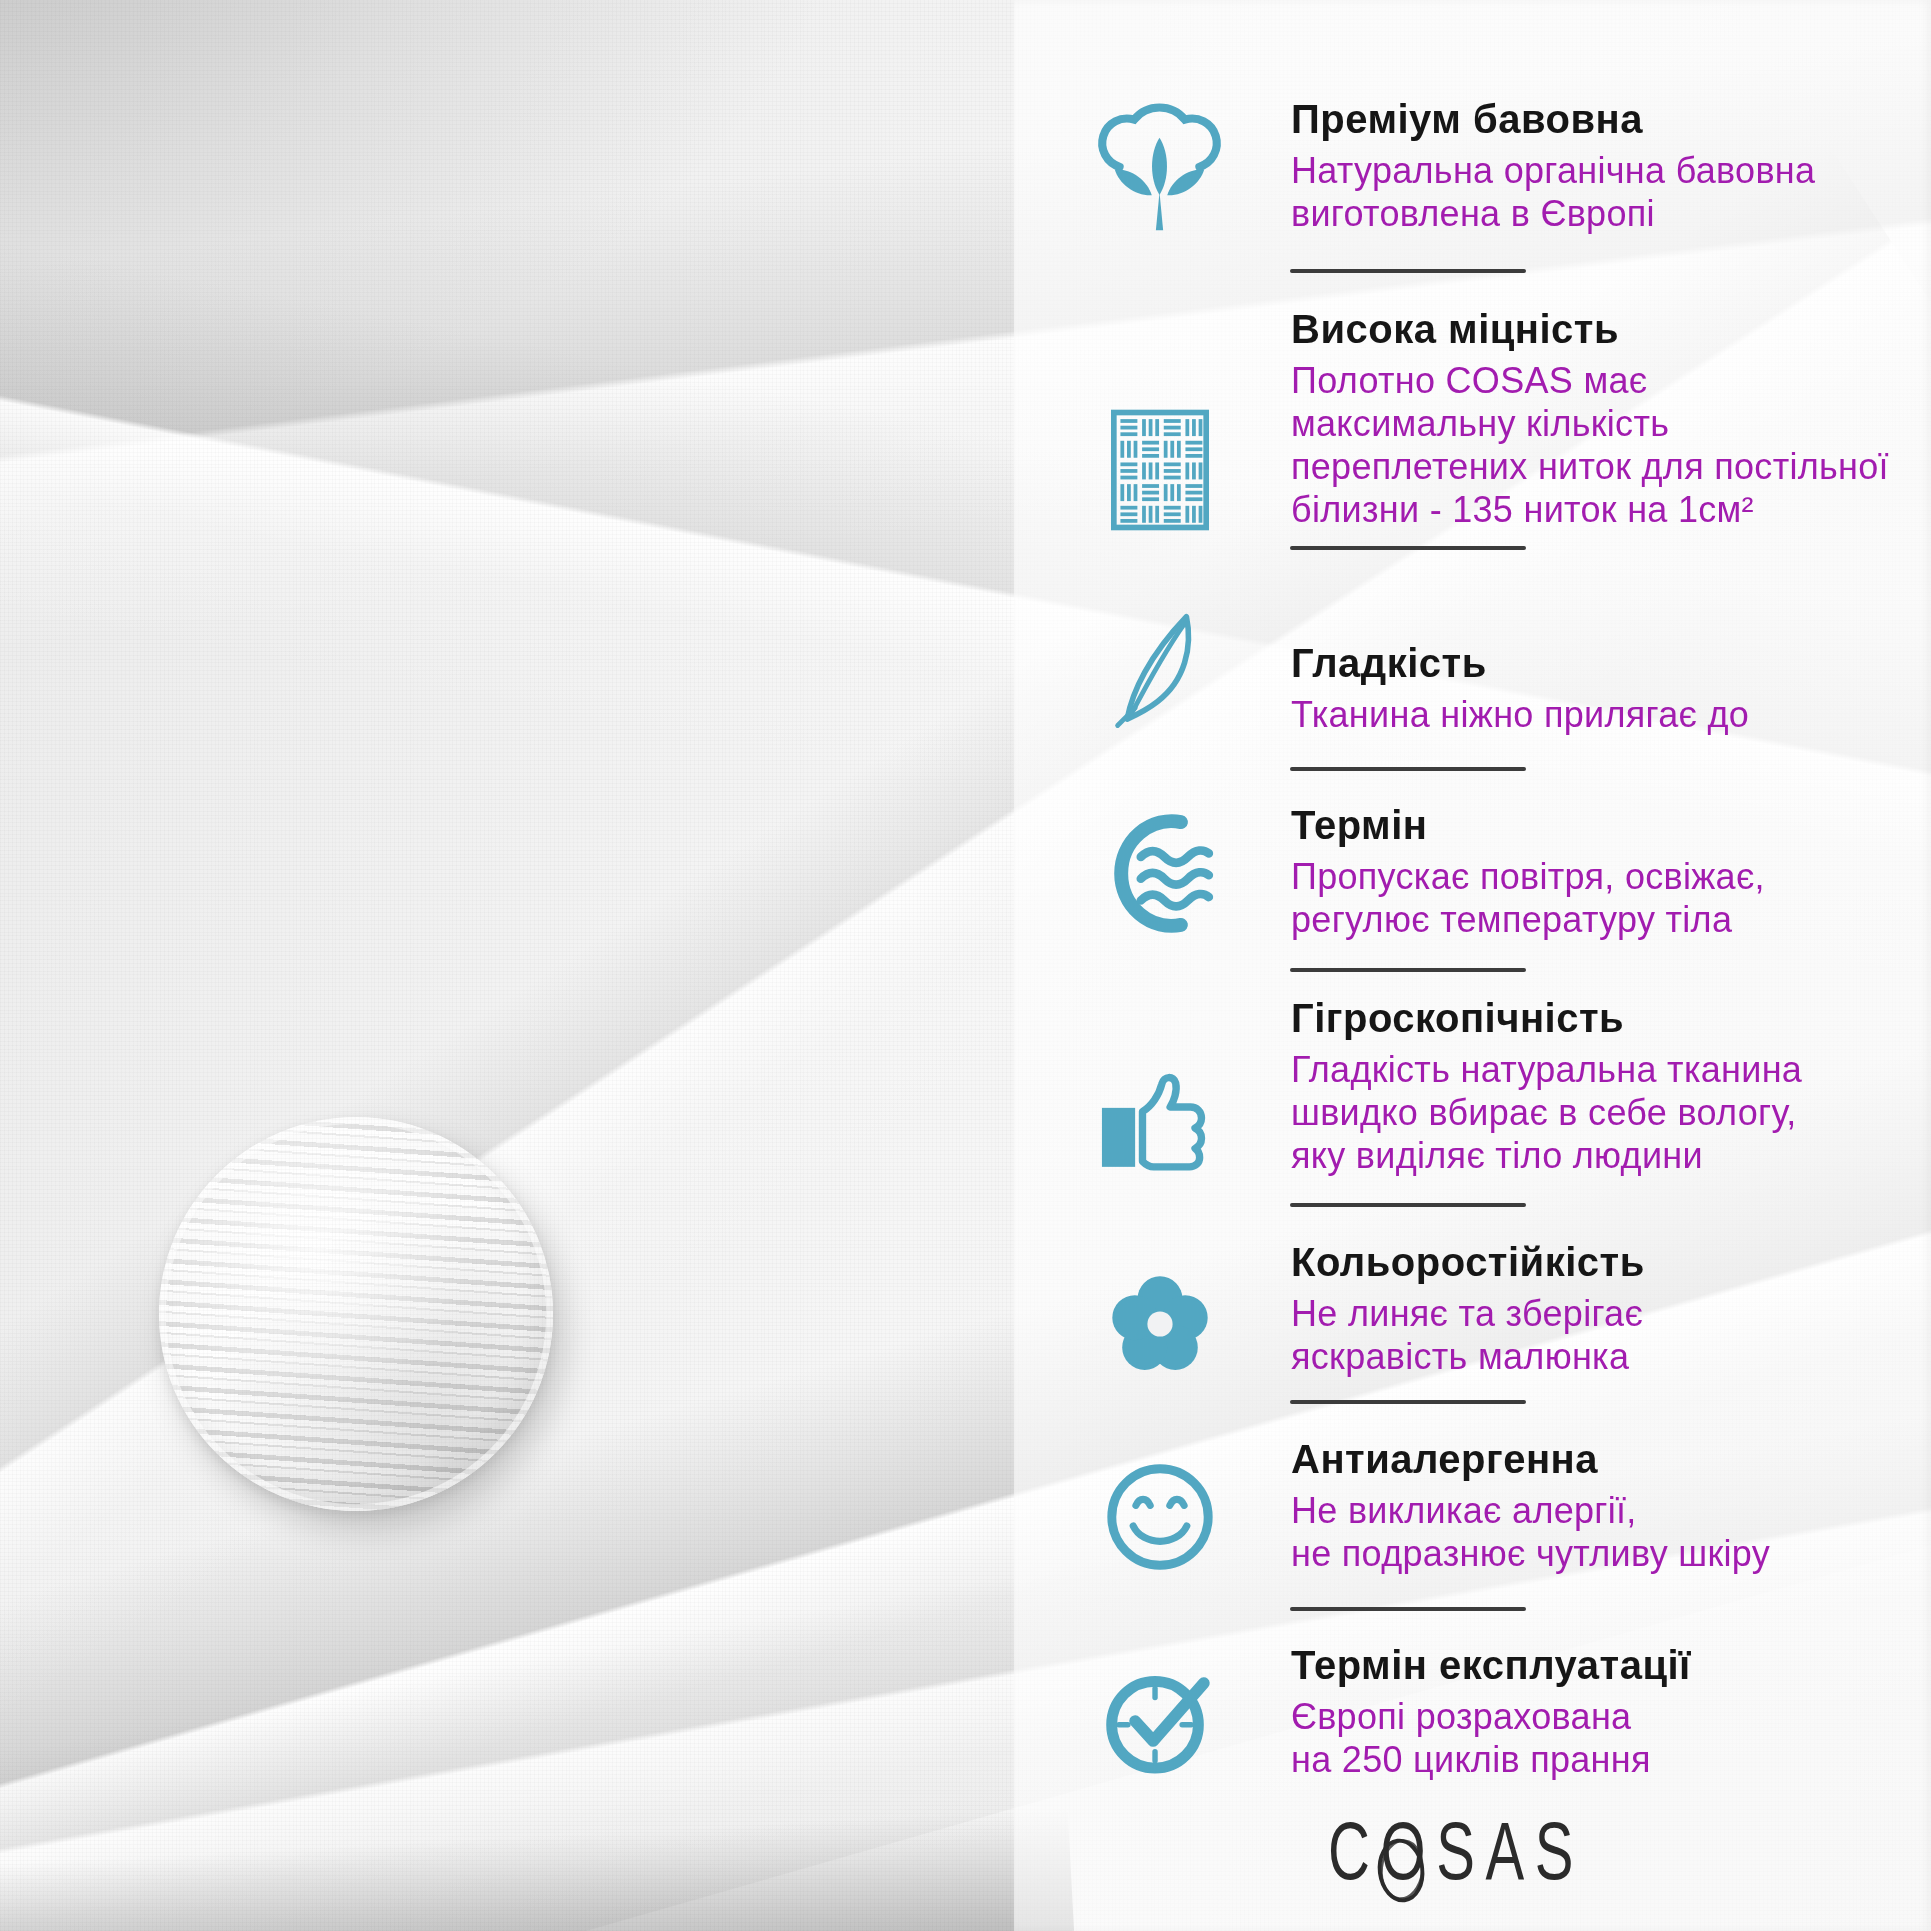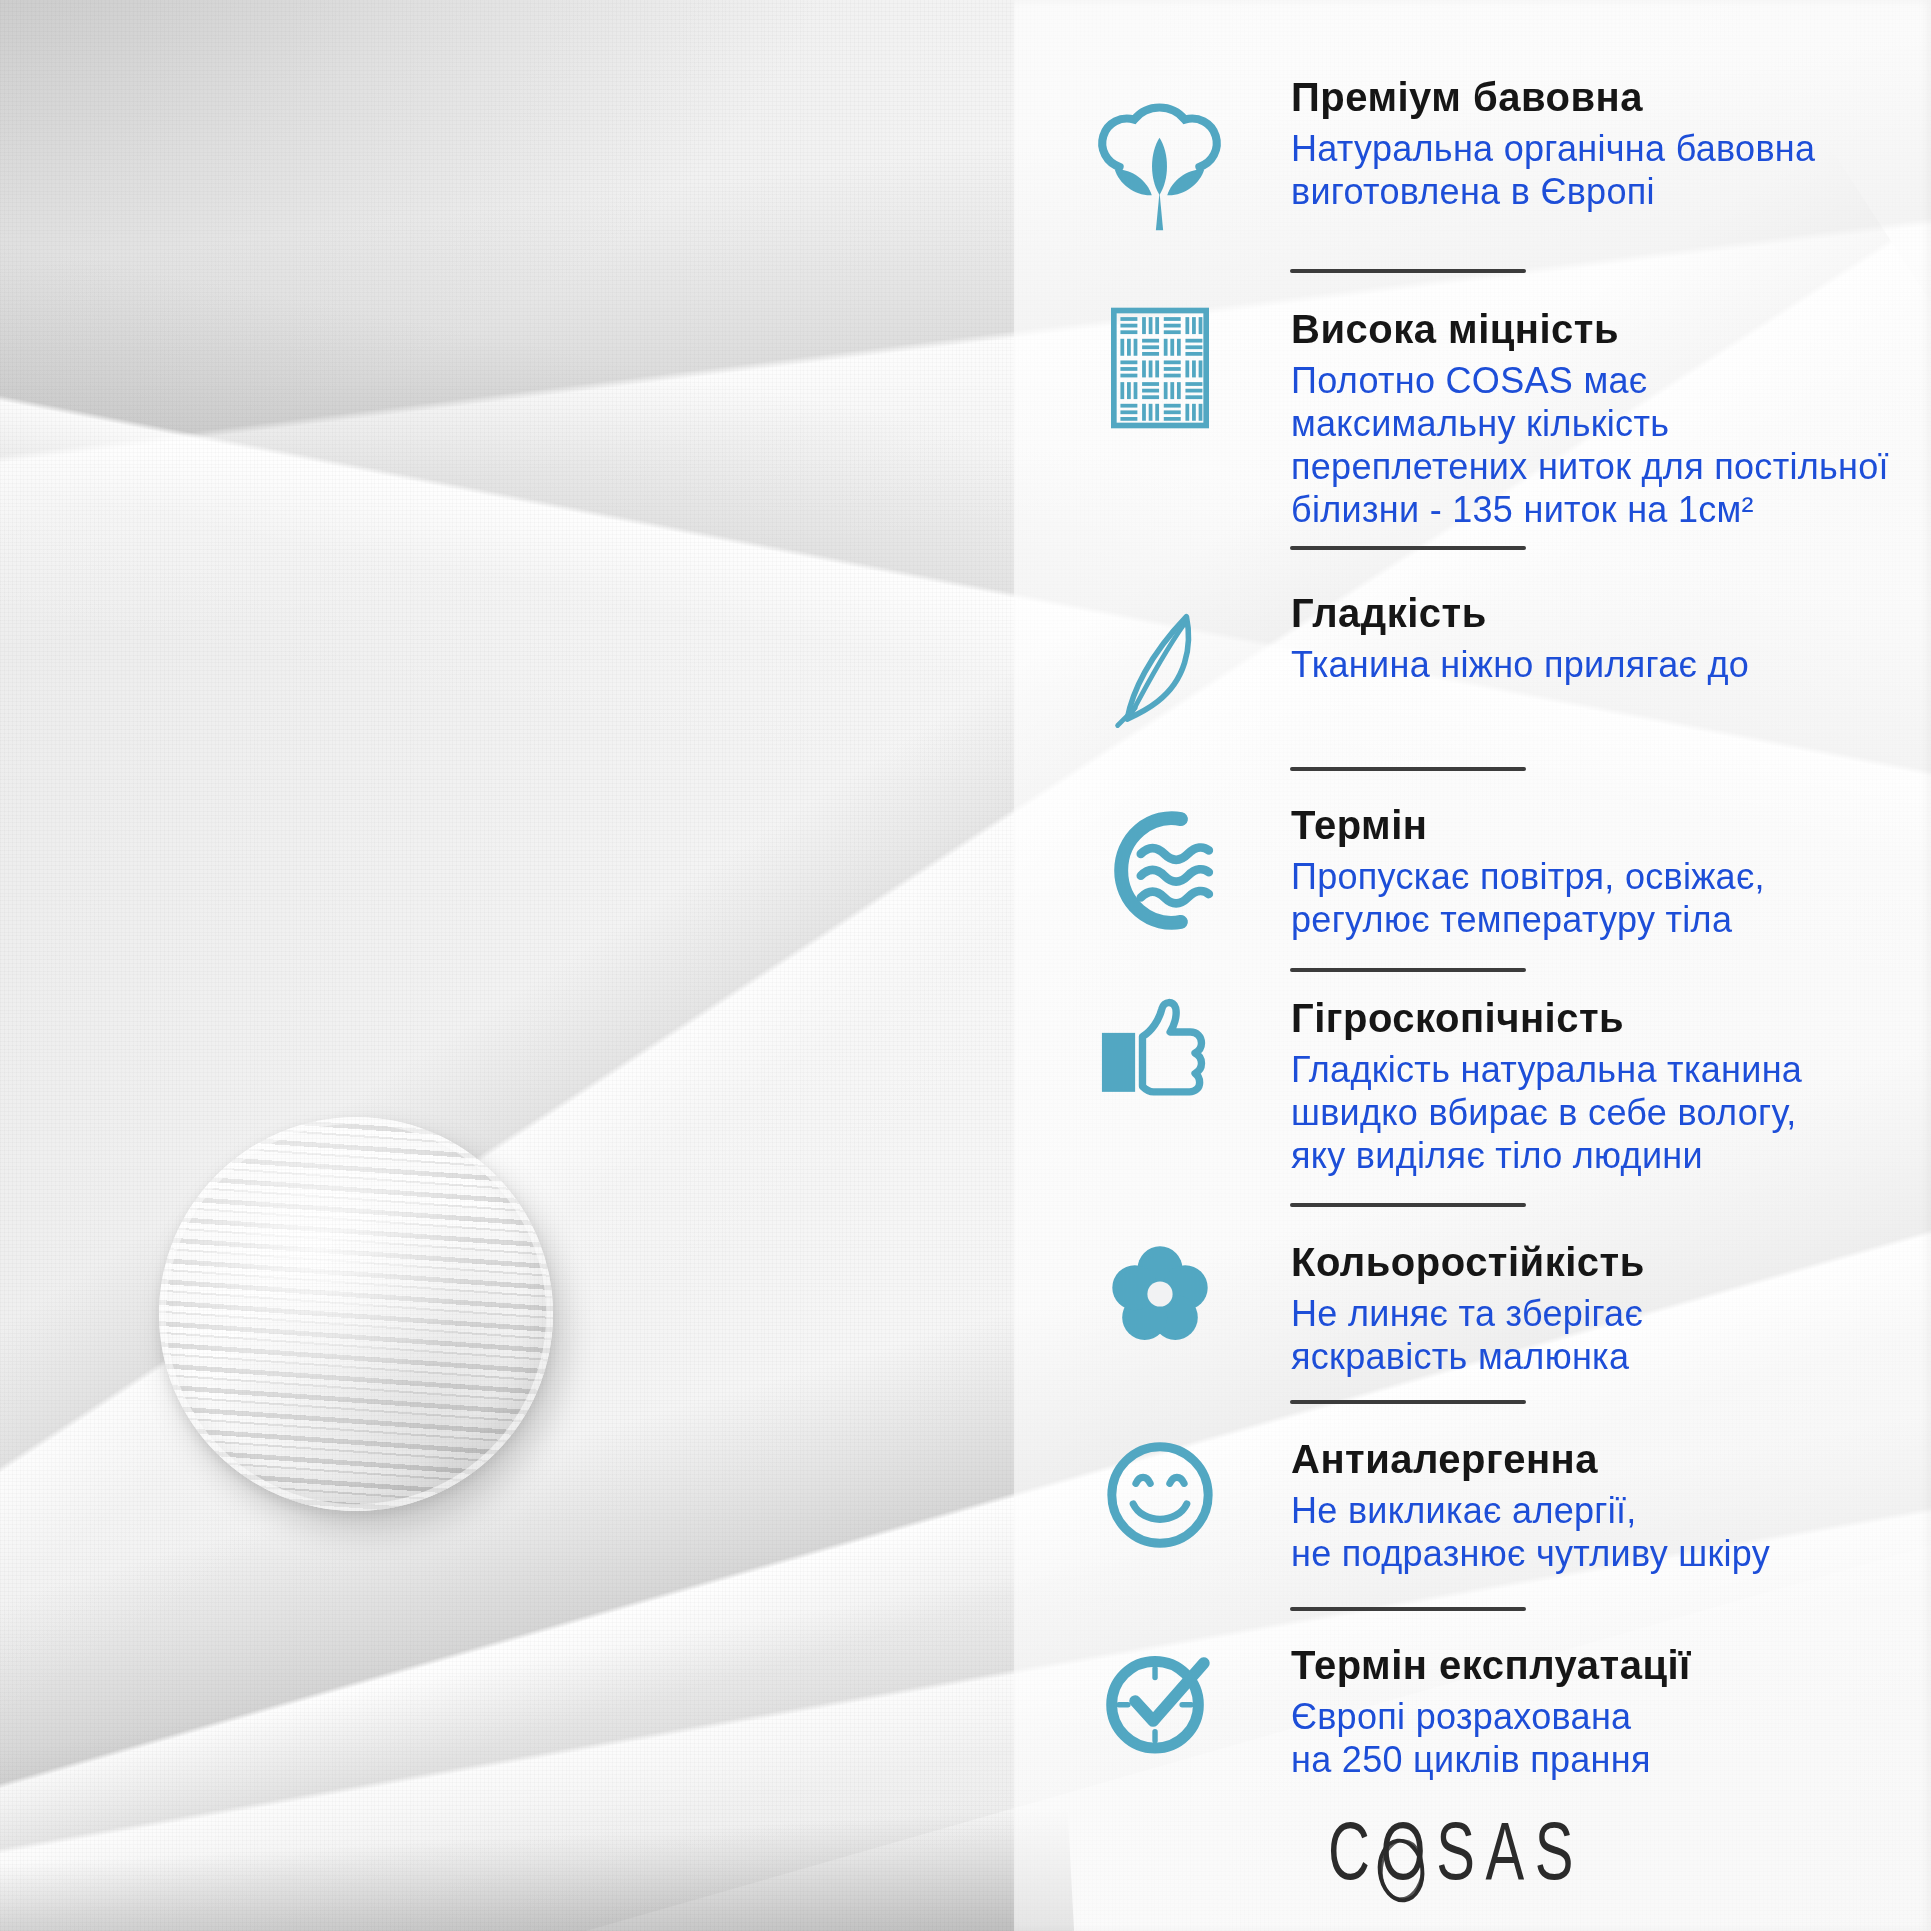--- a/index.html
+++ b/index.html
@@ -44,25 +44,25 @@
       rgba(200,200,200,0.30) 10.6px 12.6px,
       rgba(252,252,252,0.90) 12.6px 21px);}
   .button-circle::after{content:"";position:absolute;inset:0;border-radius:50%;
     background:radial-gradient(circle at 40% 34%, rgba(255,255,255,0.85) 0%, rgba(255,255,255,0) 45%),
                radial-gradient(circle at 72% 82%, rgba(0,0,0,0.10) 0%, rgba(0,0,0,0) 55%);
     box-shadow:inset 0 0 0 6.8px rgba(255,255,255,0.55), inset -11.6px -17.4px 33px rgba(0,0,0,0.08);}
   
   .overlay{position:absolute;left:1014px;top:0;width:917px;height:1931px;
     background:linear-gradient(to bottom, rgba(255,255,255,0.68), rgba(255,255,255,0.60));
     box-shadow:-3.9px 0 9.7px rgba(0,0,0,0.04) inset;}
-  .feature{position:absolute;left:1086px;width:832px;display:flex;align-items:flex-start;}
+  .feature{position:absolute;left:1086px;width:832px;display:flex;align-items:flex-end;}
   .feature .iconbox{width:147px;flex:none;display:flex;justify-content:center;align-items:center;}
   .feature .text{margin-left:58px;}
   .f-title{font-size:40px;font-weight:bold;color:#161616;line-height:1.12;margin-bottom:6.8px;white-space:nowrap;letter-spacing:0.5px;}
-  .f-line{font-size:36px;color:#1d4ed8;line-height:43px;white-space:nowrap;letter-spacing:0.3px;}
+  .f-line{font-size:36px;color:#a21caf;line-height:43px;white-space:nowrap;letter-spacing:0.3px;}
   .divider{position:absolute;left:1290px;width:236px;height:3.9px;background:#3c3c3c;border-radius:1.9px;}
   
   .logo{position:absolute;left:1284px;top:1817px;height:93px;display:flex;align-items:center;color:#2b2b2b;margin-left:44px;}
   .logo .word{font-size:58px;letter-spacing:10.6px;font-weight:400;transform:scaleY(1.42);transform-origin:center bottom;display:inline-block;}
   .logo-o{position:absolute;left:45px;top:9.7px;}
   svg .tl{stroke:#52a7c2;fill:none;}
 </style>
 </head>
 <body>
 

